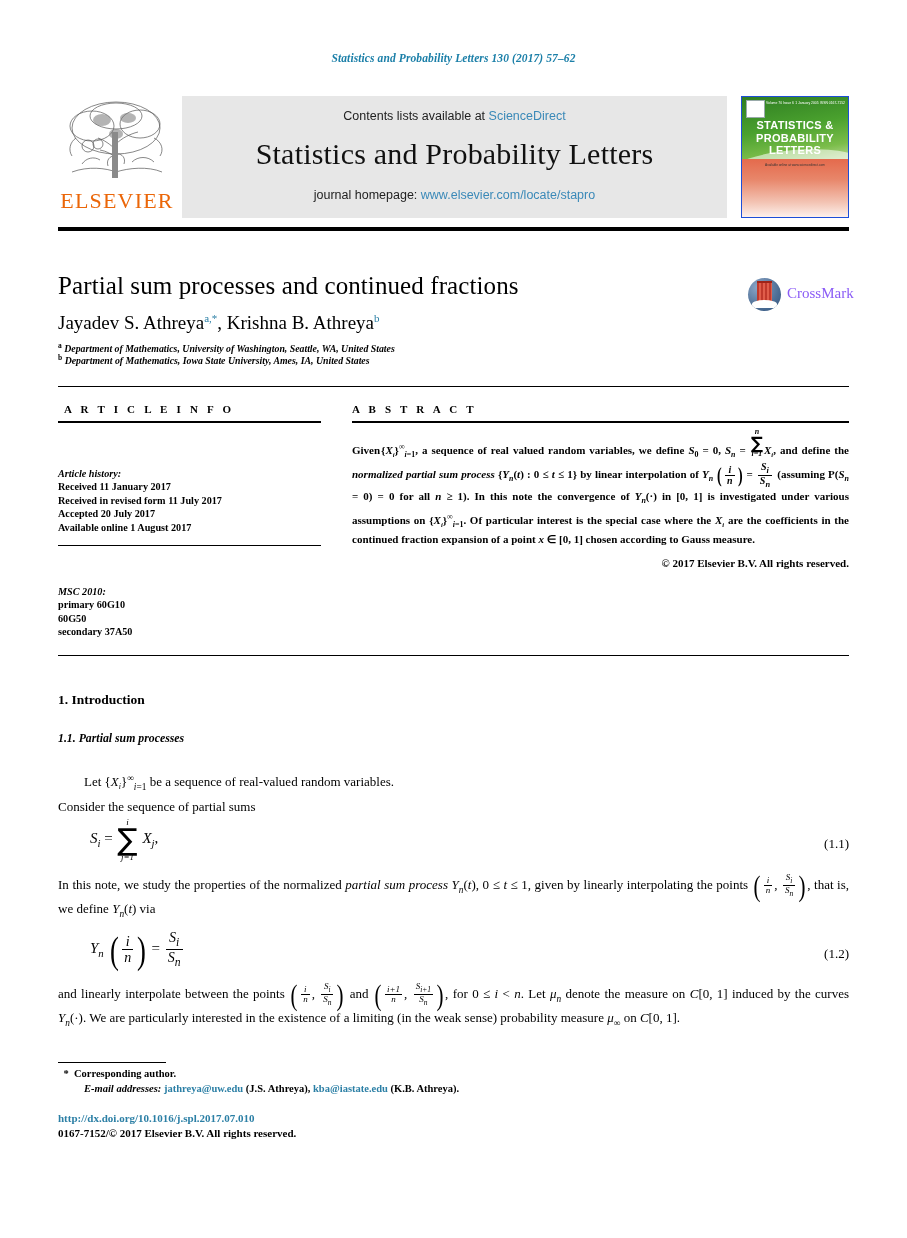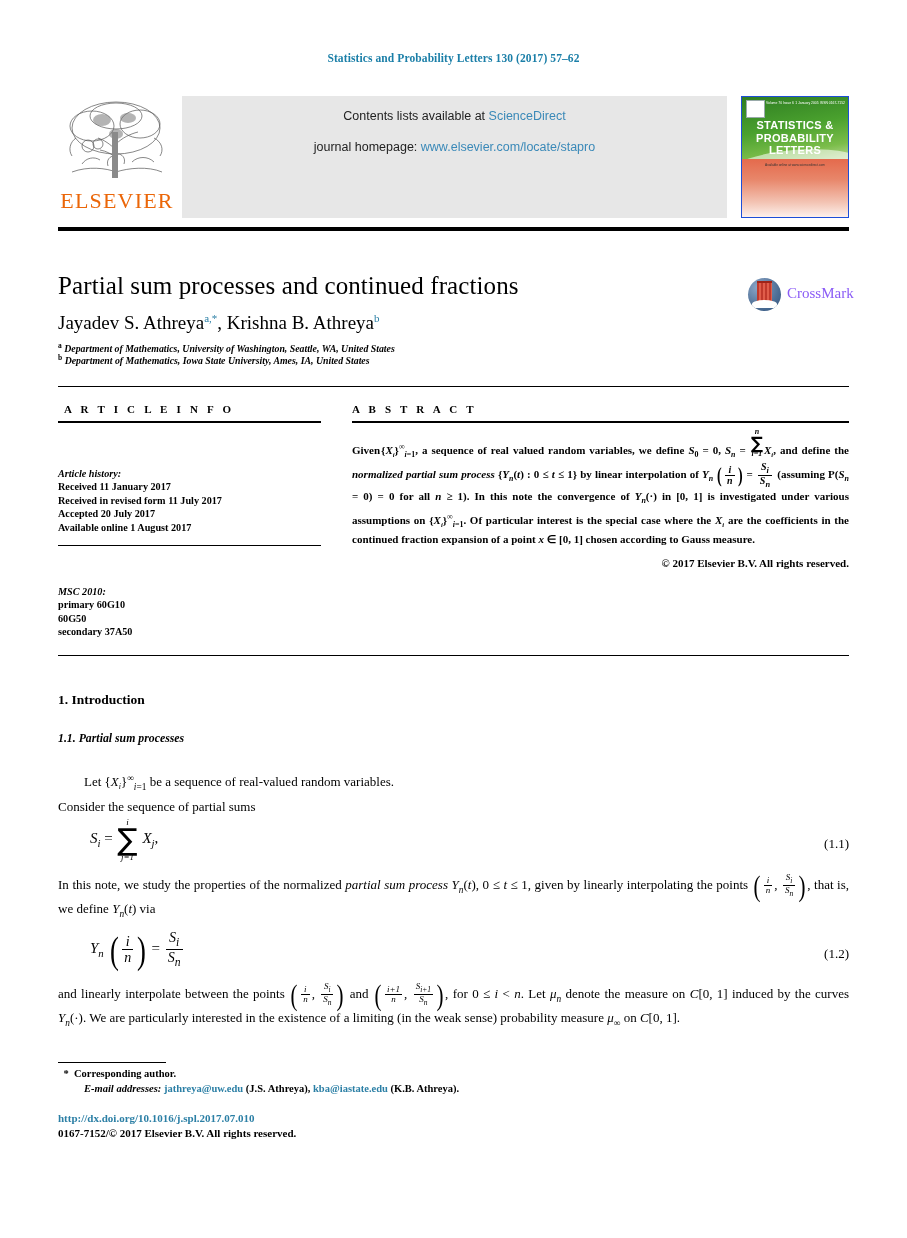--- a/index.html
+++ b/index.html
@@ -25,20 +25,21 @@
   
   .runhead {
     position: absolute;
     top: 52px;
     left: 0;
     width: 907px;
     text-align: center;
     font-family: "Liberation Serif", serif;
     font-size: 11.5px;
     font-weight: bold;
+    font-style: italic;
     color: #1b7fa8;
     letter-spacing: 0.1px;
   }
 
   
   .masthead {
     position: absolute;
     left: 58px;
     top: 96px;
     width: 791px;
@@ -442,20 +443,21 @@
           <rect x="50" y="34" width="6" height="46" fill="#8a8a8a"></rect>
         </svg>
       </div>
       <div class="elsevier-word">ELSEVIER</div>
     </div>
 
     <div class="mast-center">
       <div class="contents-line">
         <span>Contents lists available at </span><a href="#">ScienceDirect</a>
       </div>
+      <div class="journal-title">Statistics and Probability Letters</div>
       <div class="homepage-line">
         <span>journal homepage: </span><a href="#">www.elsevier.com/locate/stapro</a>
       </div>
     </div>
 
     <div class="mast-cover">
       <div class="cover-top"></div>
       <div class="cover-wave"></div>
       <div class="cover-bot"></div>
       <div class="cover-els"></div>

